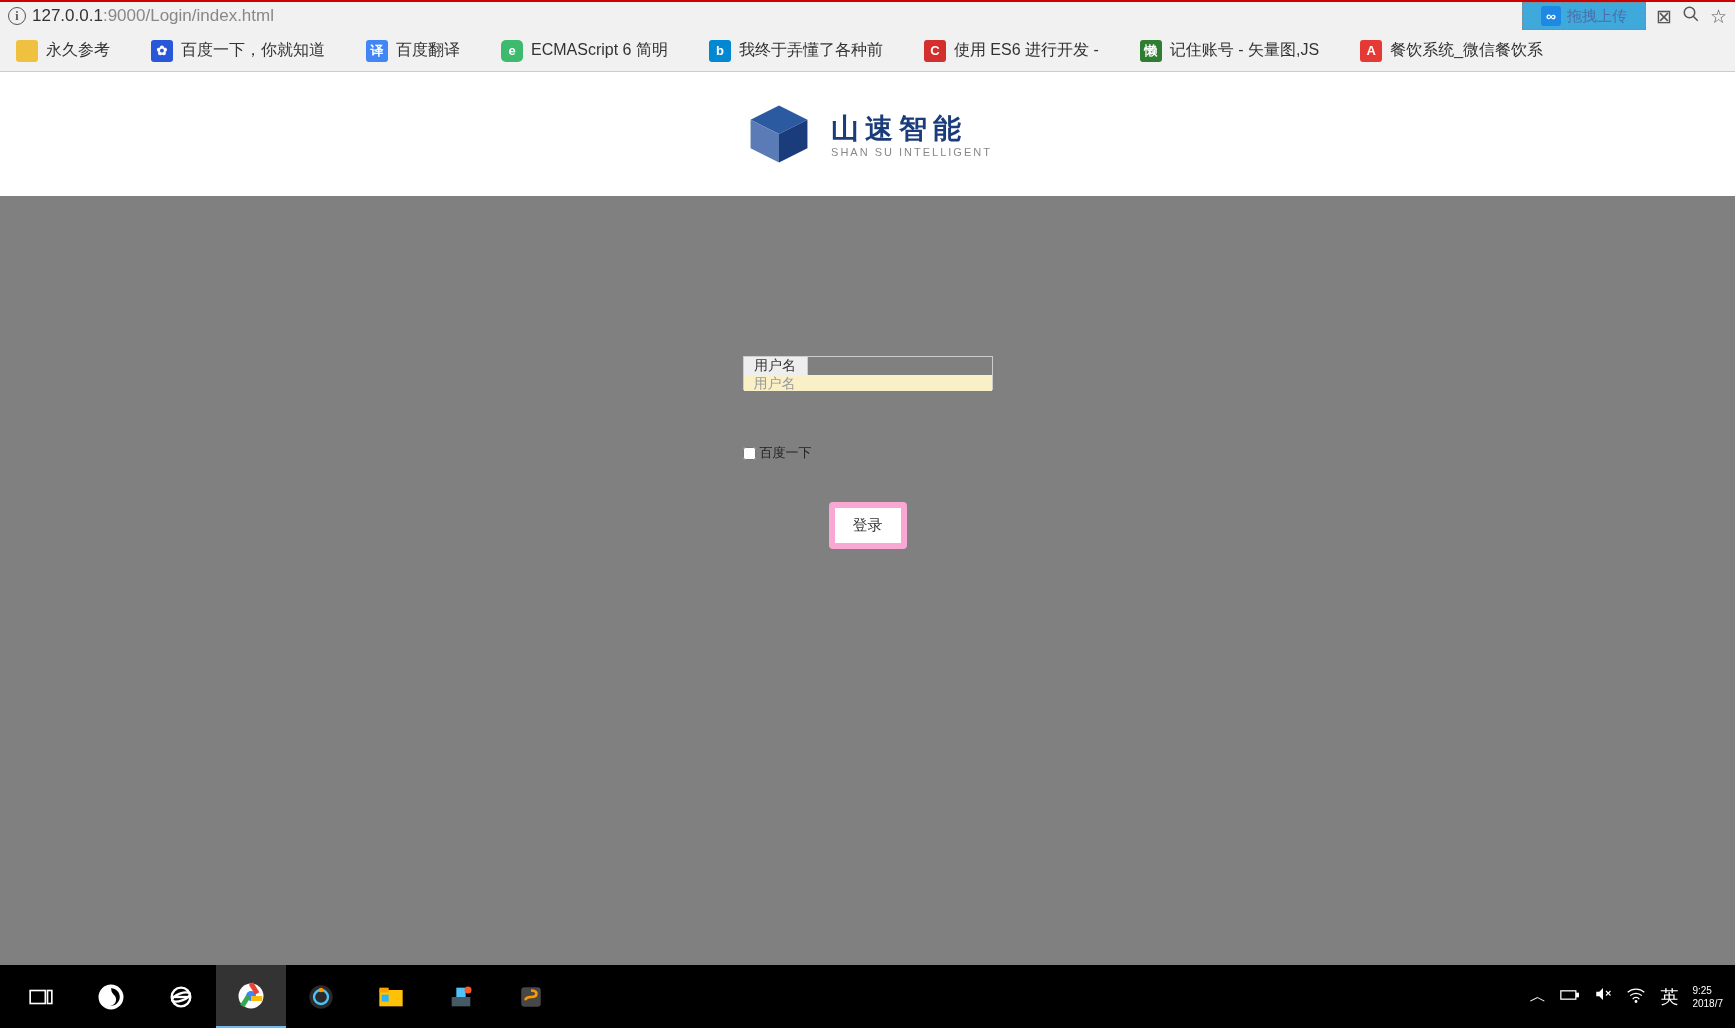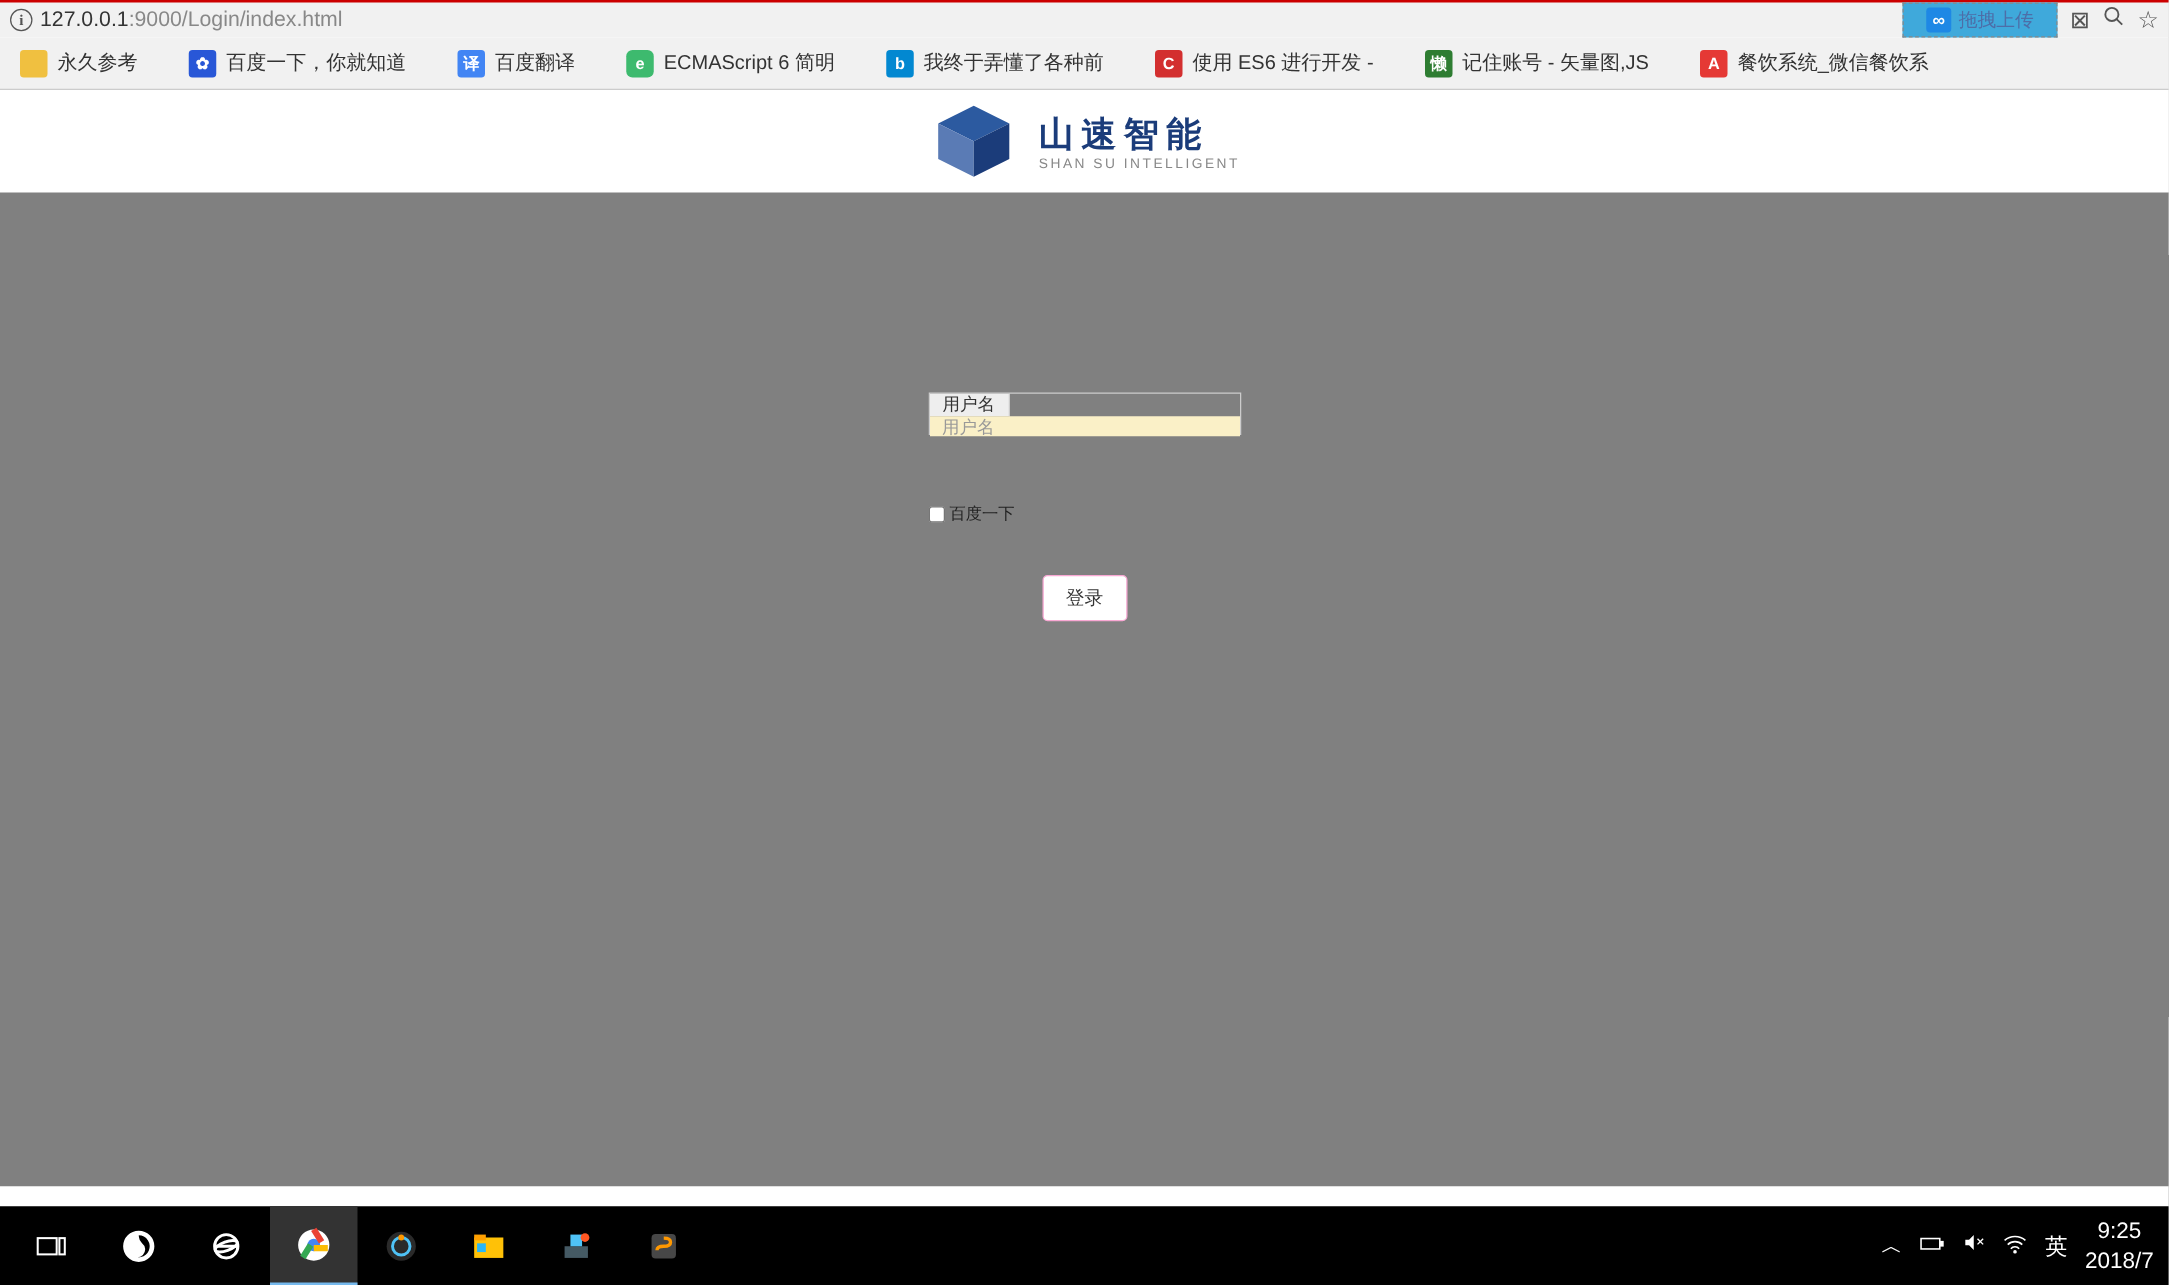--- a/index.html
+++ b/index.html
@@ -22,45 +22,45 @@
     .ico-folder { background: #f0c040; }
     .ico-baidu { background: #2857d7; }
     .ico-trans { background: #4285f4; }
     .ico-ecma { background: #3dba6e; border-radius: 5px; }
     .ico-blue { background: #0288d1; }
     .ico-red { background: #d32f2f; }
     .ico-green { background: #2e7d32; }
     .ico-redA { background: #e53935; }
 
     
-    .page-header { height: 82px; background: #fff; display: flex; align-items: center; justify-content: center; gap: 16px; }
+    .page-header { height: 124px; background: #fff; display: flex; align-items: center; justify-content: center; gap: 16px; }
     .logo-mark { width: 72px; height: 64px; position: relative; }
     .logo-mark svg { width: 100%; height: 100%; }
     .logo-text { display: flex; flex-direction: column; }
     .logo-zh { font-size: 28px; font-weight: bold; color: #1b3c7a; letter-spacing: 6px; }
     .logo-en { font-size: 11px; color: #888; letter-spacing: 2px; margin-top: -2px; }
 
     
     .main { background: #808080; height: 795px; display: flex; justify-content: center; padding-top: 160px; }
     .login-form { width: 250px; }
     .field { display: flex; margin-bottom: 54px; height: 34px; border: 1px solid #ccc; flex-direction: column; }
     .field-label { background: #eee; width: 64px; display: flex; align-items: center; justify-content: center; font-size: 14px; color: #333; border-right: 1px solid #ccc; }
     .field-input { flex: 1; background: #faf0c7; border: none; padding: 0 10px; font-size: 14px; color: #888; outline: none; }
     .field-input::placeholder { color: #999; }
     .remember { display: flex; align-items: center; gap: 4px; font-size: 13px; color: #222; margin-bottom: 40px; }
     .remember input { width: 13px; height: 13px; }
-    .login-btn { display: block; margin: 0 auto; background: #fff; border: 1px solid #f9a8d4; border-radius: 4px; padding: 8px 18px; font-size: 15px; color: #333; cursor: pointer; }
+    .login-btn { display: block; margin: 0 auto; background: #fff; border: 6px solid #f9a8d4; border-radius: 4px; padding: 8px 18px; font-size: 15px; color: #333; cursor: pointer; }
 
     
     .taskbar { position: absolute; bottom: 0; left: 0; right: 0; height: 63px; background: #000; display: flex; align-items: center; padding: 0 6px; color: #fff; }
     .task-icon { width: 70px; height: 63px; display: flex; align-items: center; justify-content: center; font-size: 26px; }
     .task-icon.active { background: #333; border-bottom: 2px solid #76b9ed; }
     .task-right { margin-left: auto; display: flex; align-items: center; gap: 14px; font-size: 14px; padding-right: 6px; }
     .sys-icon { font-size: 17px; }
-    .clock { text-align: center; font-size: 18px; line-height: 1.3; }
+    .clock { text-align: left; font-size: 10px; line-height: 1.3; }
   </style>
 </head>
 <body>
 
 <div class="browser-top">
   <div class="url-bar">
     <span class="info-circle">i</span>
     <span>
       <span>127.0.0.1</span><span class="url-gray">:9000</span><span class="url-gray">/Login/index.html</span>
     </span>

